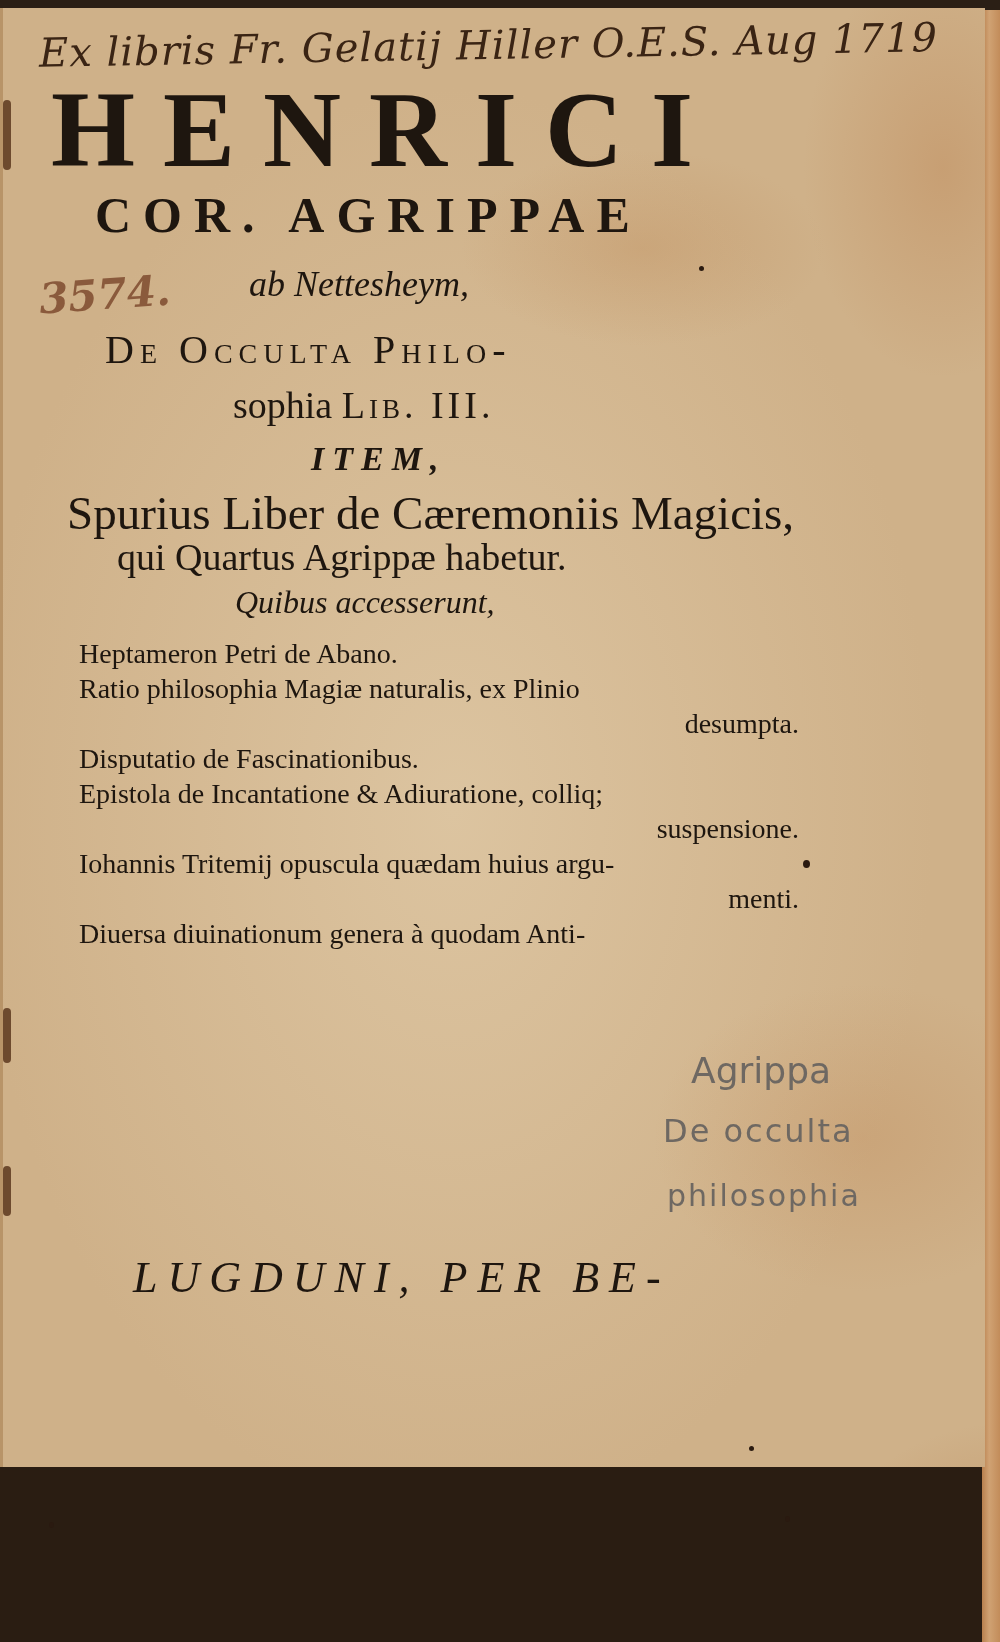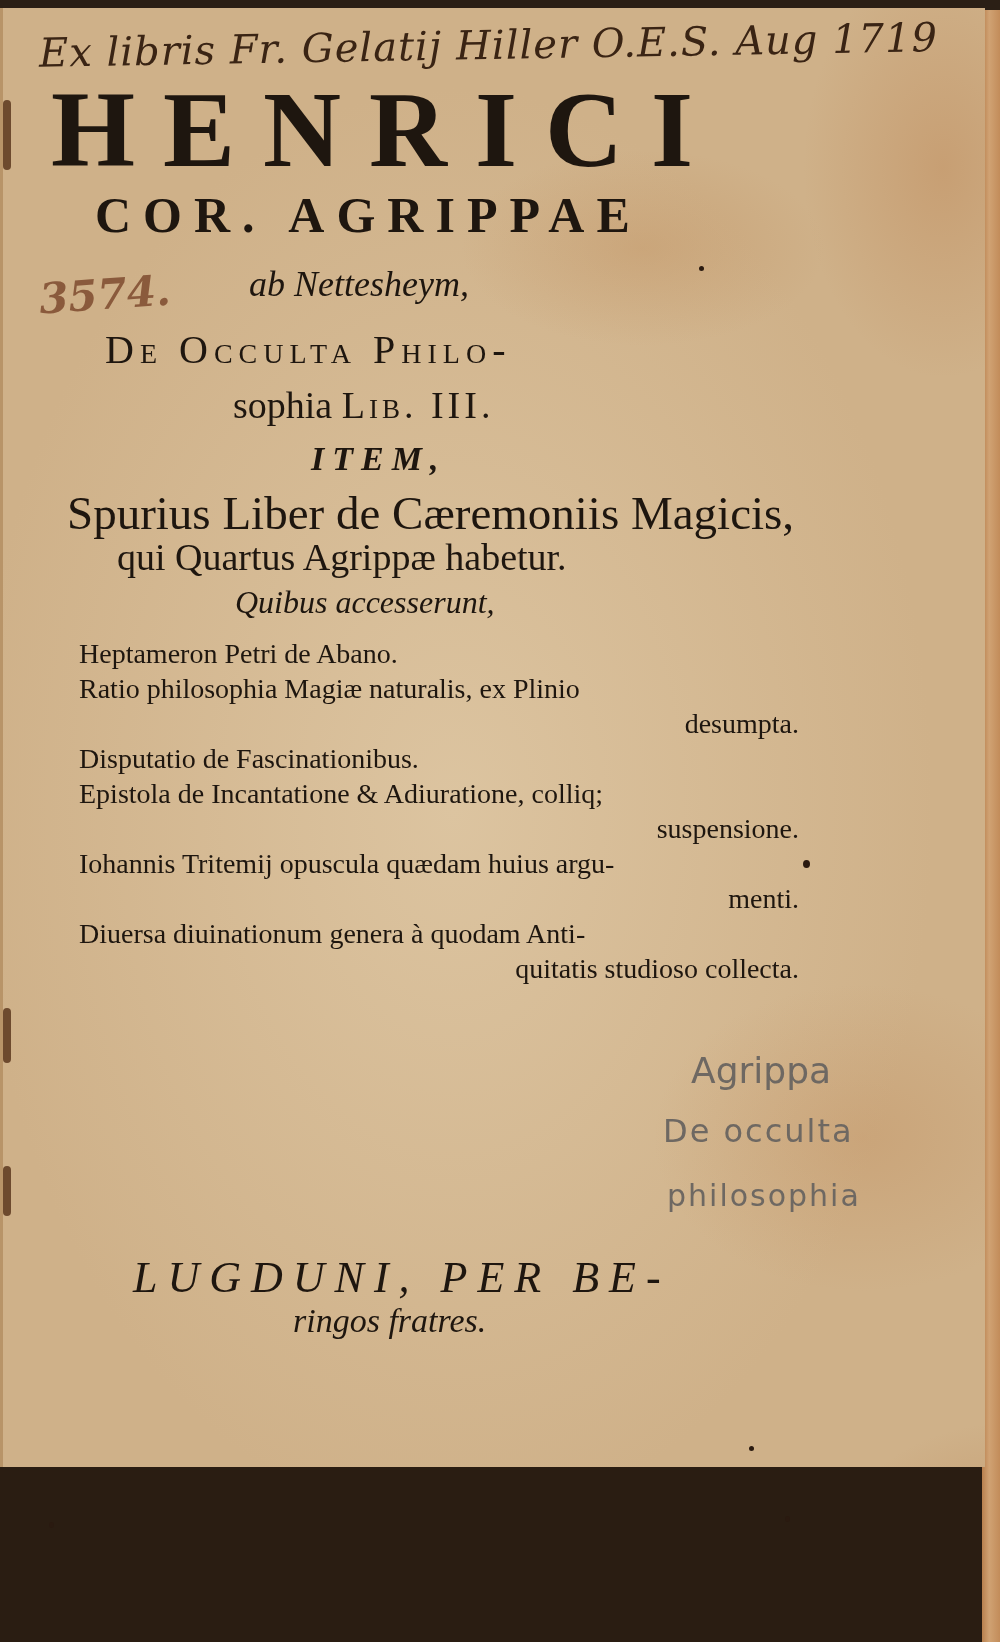--- a/index.html
+++ b/index.html
@@ -127,29 +127,27 @@
   <div class="contents">
     <span class="entry">Heptameron Petri de Abano.</span>
     <span class="entry">Ratio philosophia Magiæ naturalis, ex Plinio</span>
     <span class="cont">desumpta.</span>
     <span class="entry">Disputatio de Fascinationibus.</span>
     <span class="entry">Epistola de Incantatione &amp; Adiuratione, colliq;</span>
     <span class="cont">suspensione.</span>
     <span class="entry">Iohannis Tritemij opuscula quædam huius argu-</span>
     <span class="cont">menti.</span>
     <span class="entry">Diuersa diuinationum genera à quodam Anti-</span>
-    <span class="cont">quitatis studioso collecta.</span>
   </div>
 
   <div class="hand pencil pencil-1">Agrippa</div>
   <div class="hand pencil pencil-2">De occulta</div>
   <div class="hand pencil pencil-3">philosophia</div>
 
   <div class="line imprint1">LUGDUNI, PER BE-</div>
-  <div class="line imprint2">ringos fratres.</div>
 
 
   <div class="spot" style="left:696px;top:258px;width:5px;height:5px;"></div>
   <div class="spot" style="left:800px;top:852px;width:7px;height:8px;"></div>
   <div class="spot" style="left:46px;top:1514px;width:5px;height:6px;"></div>
   <div class="spot" style="left:782px;top:1508px;width:5px;height:6px;"></div>
   <div class="spot" style="left:746px;top:1438px;width:5px;height:5px;"></div>
 </div>
 
 </body></html>

